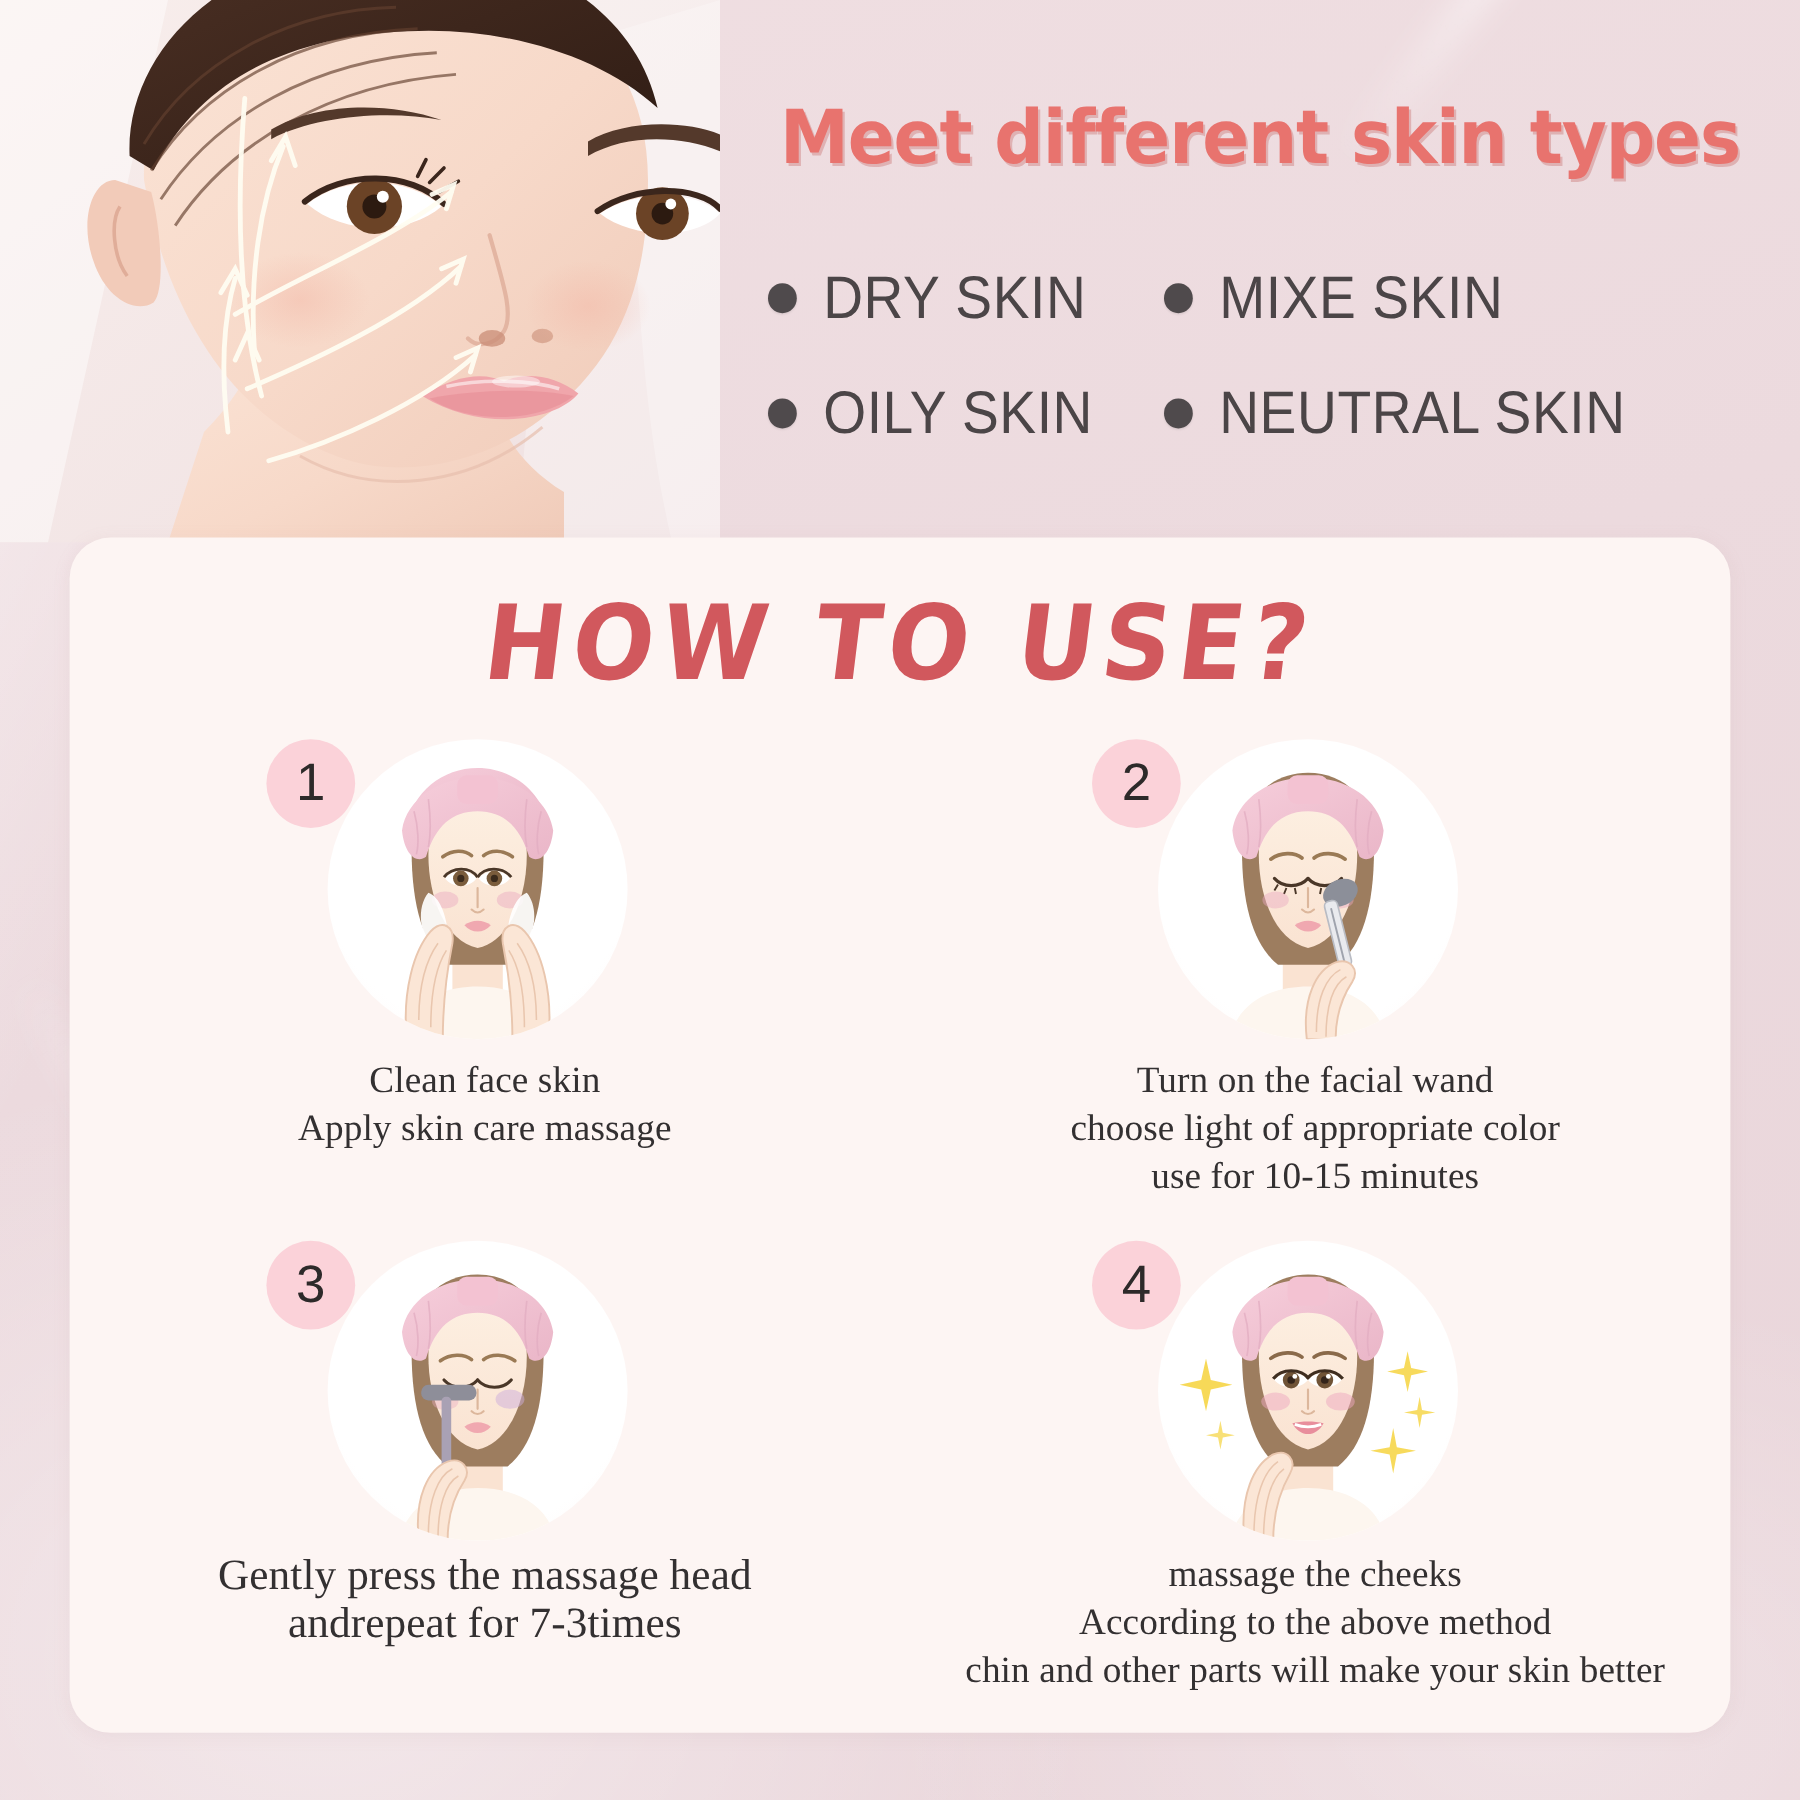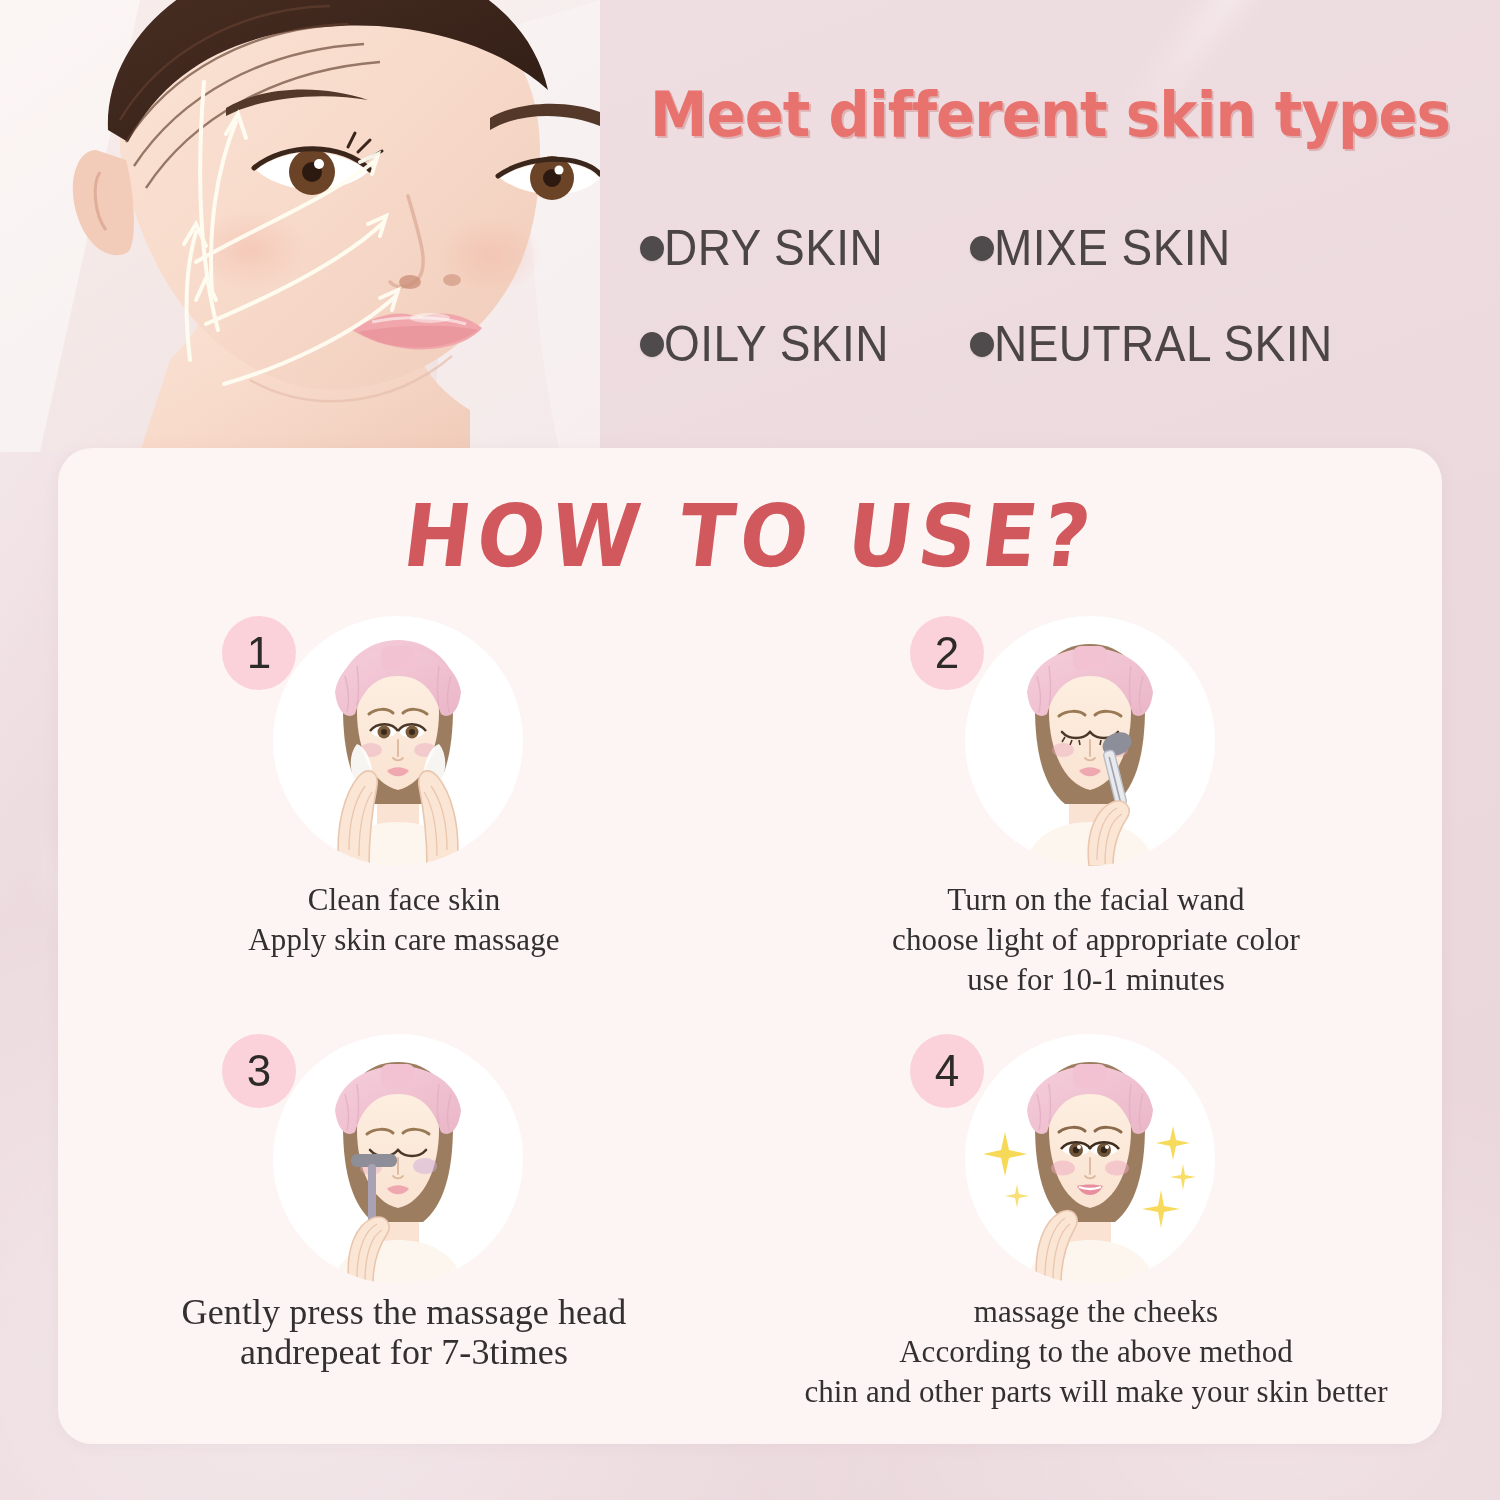--- a/index.html
+++ b/index.html
@@ -59,21 +59,21 @@
     text-shadow: 2px 2px 0 rgba(190,80,75,0.30);
     white-space:nowrap;
   }
   .skin-grid {
     position:absolute; left:40px; top:200px; width:830px;
     display:grid;
     grid-template-columns: 330px 500px;
     grid-template-rows: 96px 96px;
     align-items:center;
   }
-  .skin-item { display:flex; align-items:center; }
+  .skin-item { display:flex; align-items:center; gap:22px; }
   .dot {
     width:24px; height:25px; border-radius:50%;
     background:#4f4a4c; flex:0 0 auto;
     box-shadow:0 1px 2px rgba(0,0,0,0.10);
   }
   .skin-label {
     font-family:"Liberation Sans", sans-serif;
     font-weight:300; font-size:50px;
     color:#4b4547;
     letter-spacing:0.5px;
@@ -438,21 +438,21 @@
               <g stroke="#e9c6ae" stroke-width="1.3" fill="none">
                 <path d="M132 244 C 132 216, 140 198, 152 192"></path>
                 <path d="M140 248 C 140 222, 146 204, 157 198"></path>
               </g>
             </g>
           </svg>
         </div>
         <div class="caption">
           <span>Turn on the facial wand</span>
           <span>choose light of appropriate color</span>
-          <span>use for 10-1 minutes</span>
+          <span>use for 10-15 minutes</span>
         </div>
       </div>
 
       <div class="step s3">
         <div class="badge">3</div>
         <div class="illus">
           <div class="disc"></div>
           <svg width="250" height="250" viewBox="0 0 250 250">
             <defs>
                 <clipPath id="c3">

